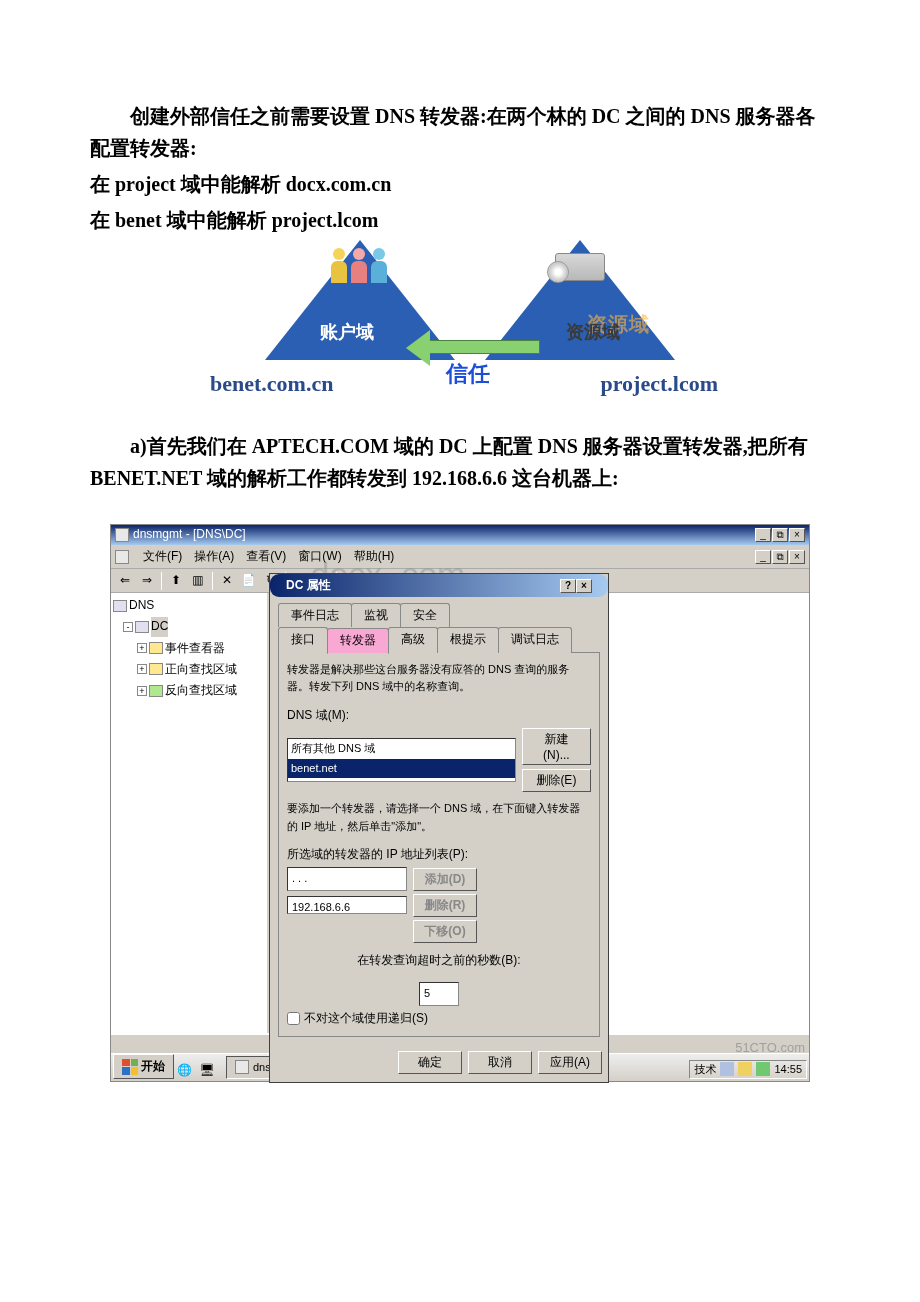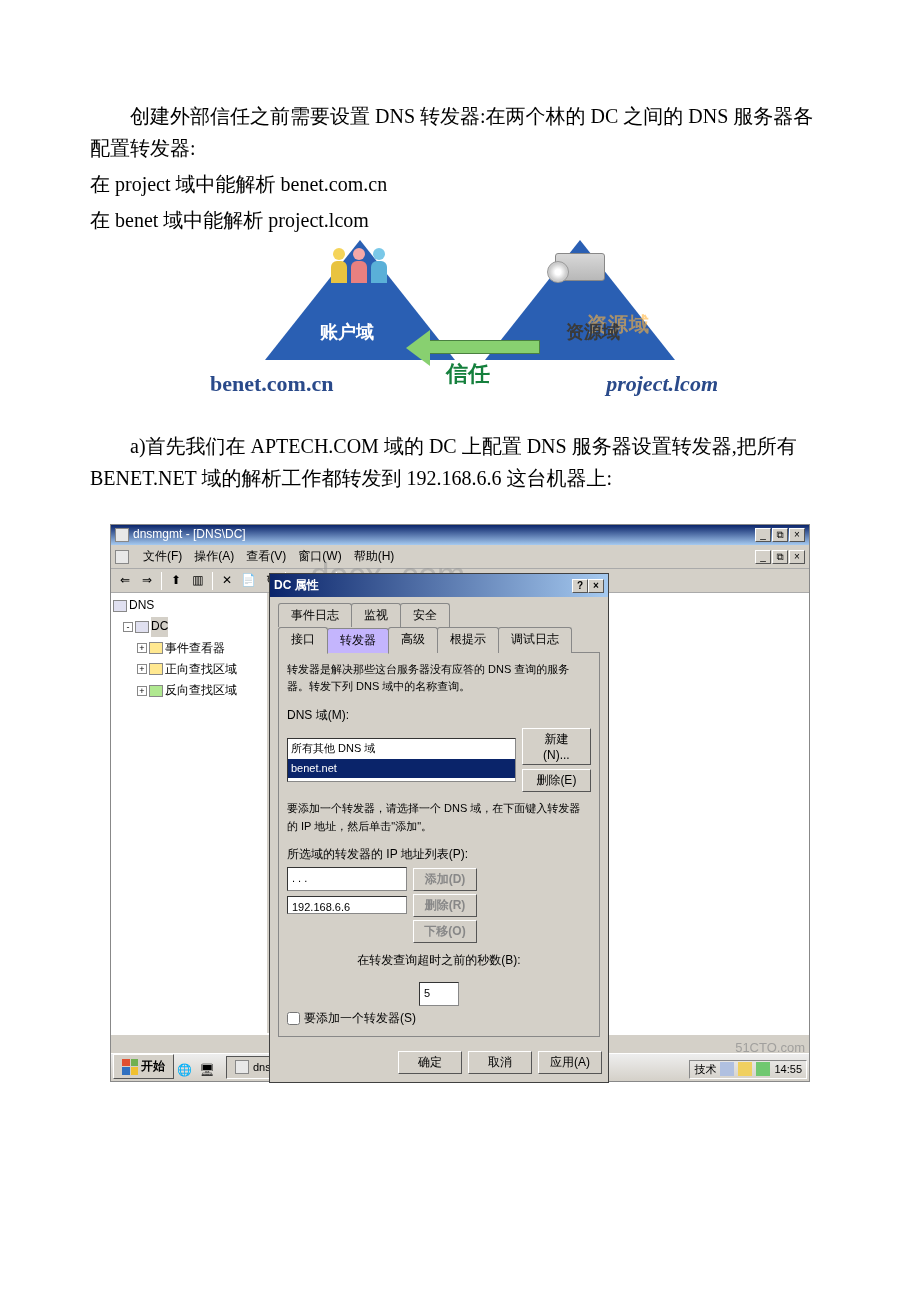--- a/index.html
+++ b/index.html
@@ -5,21 +5,21 @@
     * { box-sizing: border-box; margin: 0; padding: 0; }
     body {
       font-family: "SimSun", "宋体", serif;
       background: #fff;
       width: 920px;
       padding: 100px 90px 40px 90px;
       font-size: 20px;
       line-height: 1.6;
       color: #000;
     }
-    .para { margin-bottom: 4px; }
+    .para { margin-bottom: 4px; font-weight: bold; }
     .indent { text-indent: 2em; }
 
     
     .diagram1 {
       margin: 12px auto 32px auto;
       width: 500px;
       height: 150px;
       position: relative;
     }
     .triangle-left {
@@ -86,21 +86,21 @@
       letter-spacing: 1px;
     }
     .domain-left {
       position: absolute;
       left: 0; top: 118px;
       font-size: 22px; font-weight: bold; color: #2a4a8a;
     }
     .domain-right {
       position: absolute;
       right: -8px; top: 118px;
-      font-size: 22px; font-weight: bold; color: #2a4a8a; font-style: italic;
+      font-size: 22px; font-weight: bold; color: #2a4a8a;
     }
     .arrow-trust {
       position: absolute;
       left: 200px; top: 80px;
       width: 130px; height: 40px;
     }
     .arrow-shaft {
       position: absolute;
       left: 12px; top: 12px;
       width: 118px; height: 14px;
@@ -111,21 +111,21 @@
       position: absolute;
       left: -4px; top: 2px;
       width: 0; height: 0;
       border-top: 18px solid transparent;
       border-bottom: 18px solid transparent;
       border-right: 24px solid #88d070;
     }
     .trust-label {
       position: absolute;
       left: 236px; top: 108px;
-      color: #15803d;
+      color: #1d4ed8;
       font-size: 22px;
       font-weight: bold;
     }
 
     
     .screenshot {
       width: 700px;
       margin: 30px auto 0 auto;
       font-family: "SimSun", Tahoma, sans-serif;
       font-size: 12px;
@@ -208,42 +208,43 @@
     .dialog {
       position: absolute;
       left: 158px; top: 48px;
       width: 340px;
       background: #d4d0c8;
       border: 1px solid #404040;
     }
     .dlg-title {
       background: linear-gradient(to right,#0a246a,#a6caf0);
       color: #fff;
-      padding: 2px 4px;
+      padding: 2px 16px;
       display: flex; align-items: center;
       font-size: 12px;
       font-weight: bold;
+      border-radius: 9px;
     }
     .dlg-title .spacer{flex:1;}
     .dlg-body { padding: 6px 8px; }
     .tabs {
       display: flex; flex-wrap: wrap;
       font-size: 12px;
     }
     .tab {
       padding: 2px 12px;
       border: 1px solid #888;
       border-bottom: none;
       background: #d4d0c8;
       margin-right: -1px;
       cursor: pointer;
       border-top-left-radius: 3px;
       border-top-right-radius: 3px;
     }
-    .tab.active { background: #c4b5fd; border-bottom: 1px solid #d4d0c8; position: relative; top: 1px; }
+    .tab.active { background: #f9a8d4; border-bottom: 1px solid #d4d0c8; position: relative; top: 1px; }
     .tab-row2 { width: 100%; display: flex; }
     .tab-panel {
       border: 1px solid #888;
       padding: 8px;
       margin-top: -1px;
     }
     .desc { font-size: 11px; margin-bottom: 10px; }
     .listbox {
       background: #fff; border: 1px inset #888;
       height: 44px; width: 240px; overflow: hidden;
@@ -304,21 +305,21 @@
       display: flex; align-items: center; gap: 4px;
     }
     .ql { width: 18px; height: 18px; margin: 0 2px; cursor: pointer; display:inline-flex; align-items:center; justify-content:center; }
     .tray { margin-left: auto; display: flex; align-items: center; gap: 4px; padding: 0 4px; border: 1px solid; border-color:#888 #fff #fff #888; font-size: 11px; }
     .tray-icon { width: 14px; height: 14px; }
   </style>
 </head>
 <body>
 
 <p class="para indent">创建外部信任之前需要设置 DNS 转发器:在两个林的 DC 之间的 DNS 服务器各配置转发器:</p>
-<p class="para">在 project 域中能解析 benet.com.cn</p>
+<p class="para">在 project 域中能解析 docx.com.cn</p>
 <p class="para">在 benet 域中能解析 project.lcom</p>
 
 <div class="diagram1">
   <div class="triangle-left"></div>
   <div class="people">
     <div class="person p1">
         <div class="person-head"></div>
         <div class="person-body"></div>
       </div>
     <div class="person p2">
@@ -472,21 +473,21 @@
             <div style="width:120px;"></div>
             <button class="btn disabled">下移(O)</button>
           </div>
           <div class="field-row" style="margin-top:8px;flex-direction:column;">
             <span>在转发查询超时之前的秒数(B):</span>
             <div style="flex:1;"></div>
             <div class="textfield" style="width:40px;">5</div>
           </div>
           <div class="checkbox-row">
             <input type="checkbox" style="">
-            <span>要添加一个转发器(S)</span>
+            <span>不对这个域使用递归(S)</span>
           </div>
         </div>
       </div>
       <div class="dlg-buttons">
         <button class="btn">确定</button>
         <button class="btn">取消</button>
         <button class="btn">应用(A)</button>
       </div>
     </div>
   </div>

